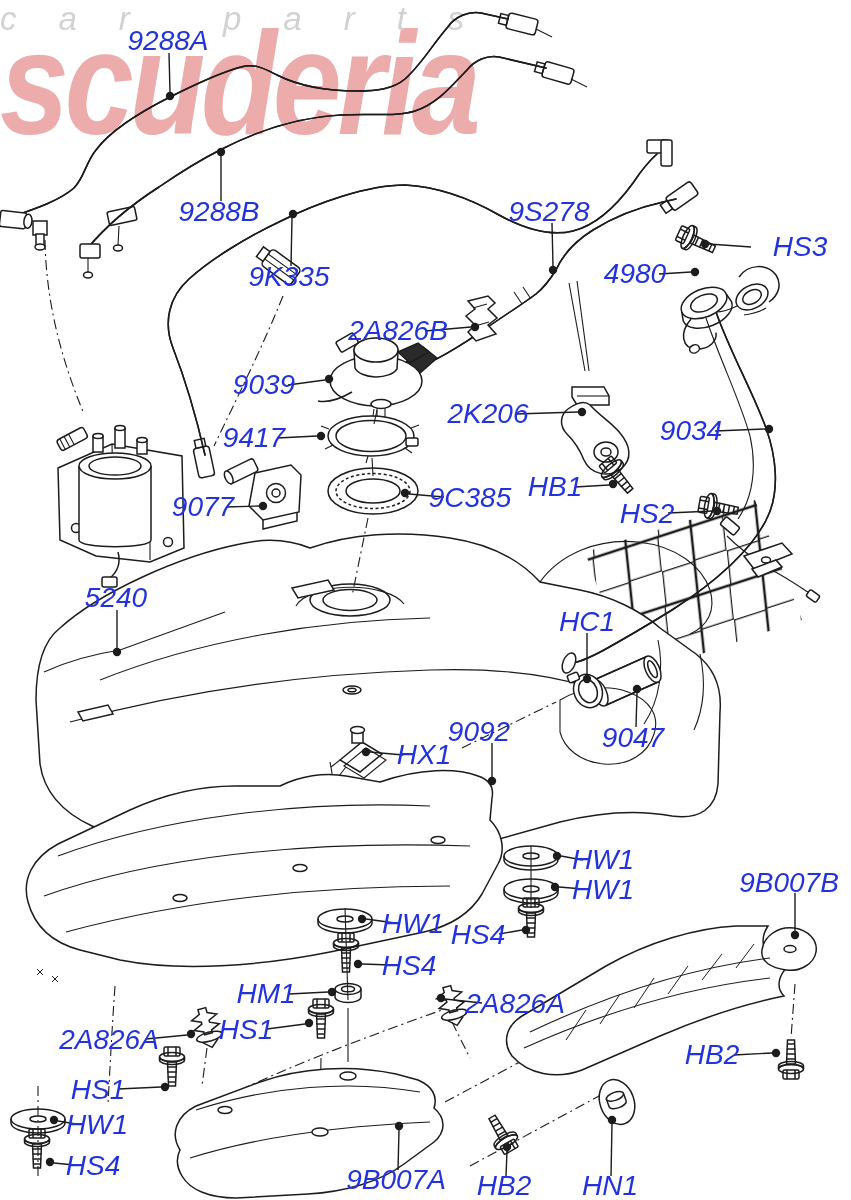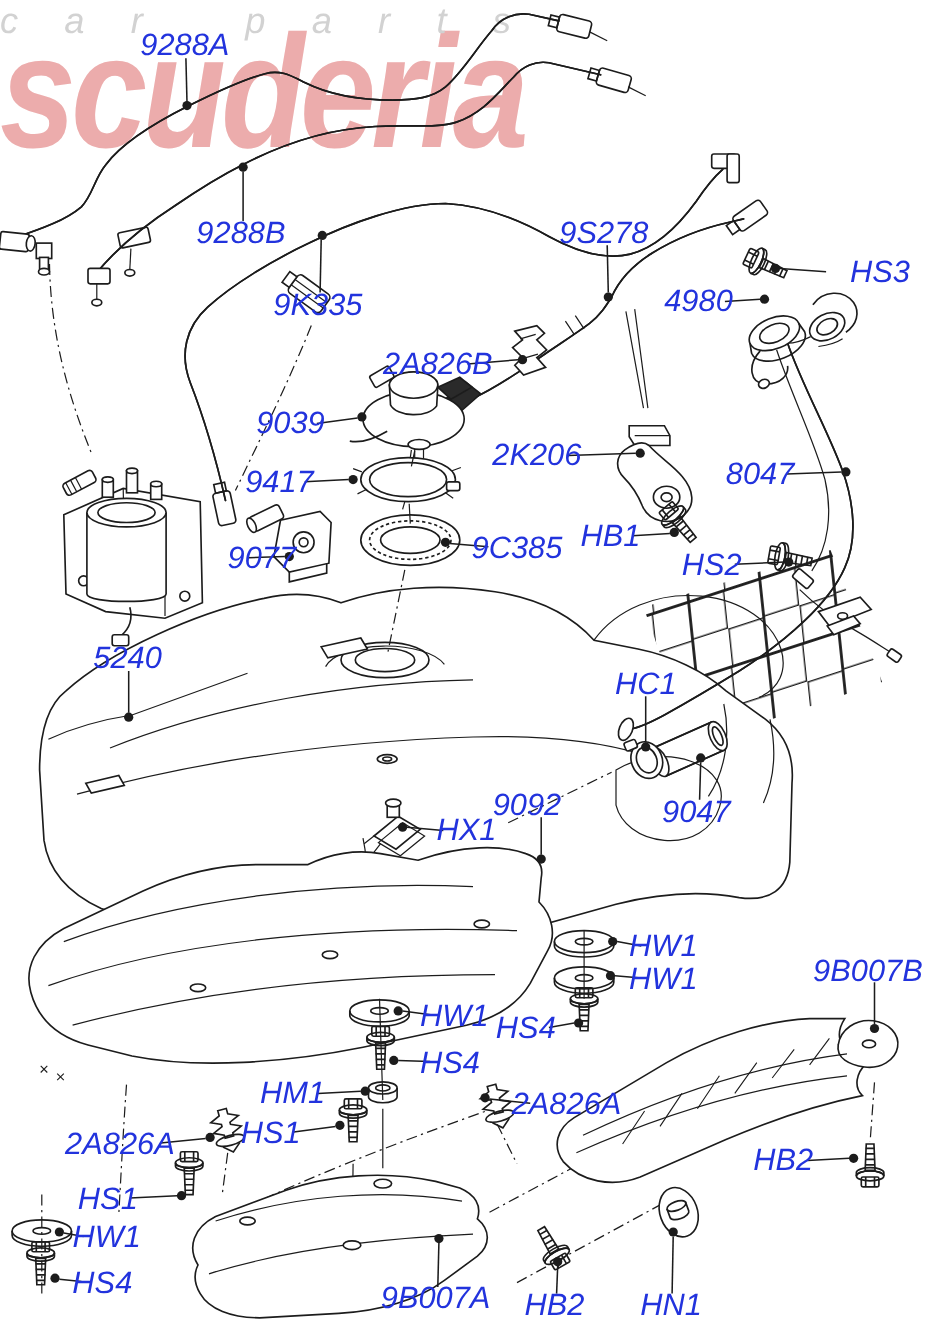--- a/index.html
+++ b/index.html
@@ -422,24 +422,24 @@
       <div class="part-label" style="left: 219px; top: 212px;">9288B</div>
       <div class="part-label" style="left: 289px; top: 277px;">9K335</div>
       <div class="part-label" style="left: 549px; top: 212px;">9S278</div>
       <div class="part-label" style="left: 772px; top: 247px; margin-left: 28px;">HS3</div>
       <div class="part-label" style="left: 635px; top: 274px;">4980</div>
       <div class="part-label" style="left: 398px; top: 331px;">2A826B</div>
       <div class="part-label" style="left: 264px; top: 385px;">9039</div>
       <div class="part-label" style="left: 488px; top: 414px;">2K206</div>
       <div class="part-label" style="left: 254px; top: 438px;">9417</div>
       <div class="part-label" style="left: 470px; top: 498px;">9C385</div>
-      <div class="part-label" style="left: 691px; top: 431px;">8047</div>
+      <div class="part-label" style="left: 691px; top: 431px;">9034</div>
       <div class="part-label" style="left: 555px; top: 487px;">HB1</div>
       <div class="part-label" style="left: 647px; top: 514px;">HS2</div>
-      <div class="part-label" style="left: 203px; top: 507px; margin-left: 35px;">9077</div>
+      <div class="part-label" style="left: 203px; top: 507px;">9077</div>
       <div class="part-label" style="left: 116px; top: 598px;">5240</div>
       <div class="part-label" style="left: 587px; top: 622px;">HC1</div>
       <div class="part-label" style="left: 633px; top: 738px;">9047</div>
       <div class="part-label" style="left: 479px; top: 732px;">9092</div>
       <div class="part-label" style="left: 424px; top: 755px; text-align: center;">HX1</div>
       <div class="part-label" style="left: 603px; top: 860px;">HW1</div>
       <div class="part-label" style="left: 603px; top: 890px;">HW1</div>
       <div class="part-label" style="left: 478px; top: 935px;">HS4</div>
       <div class="part-label" style="left: 789px; top: 883px;">9B007B</div>
       <div class="part-label" style="left: 413px; top: 924px;">HW1</div>

